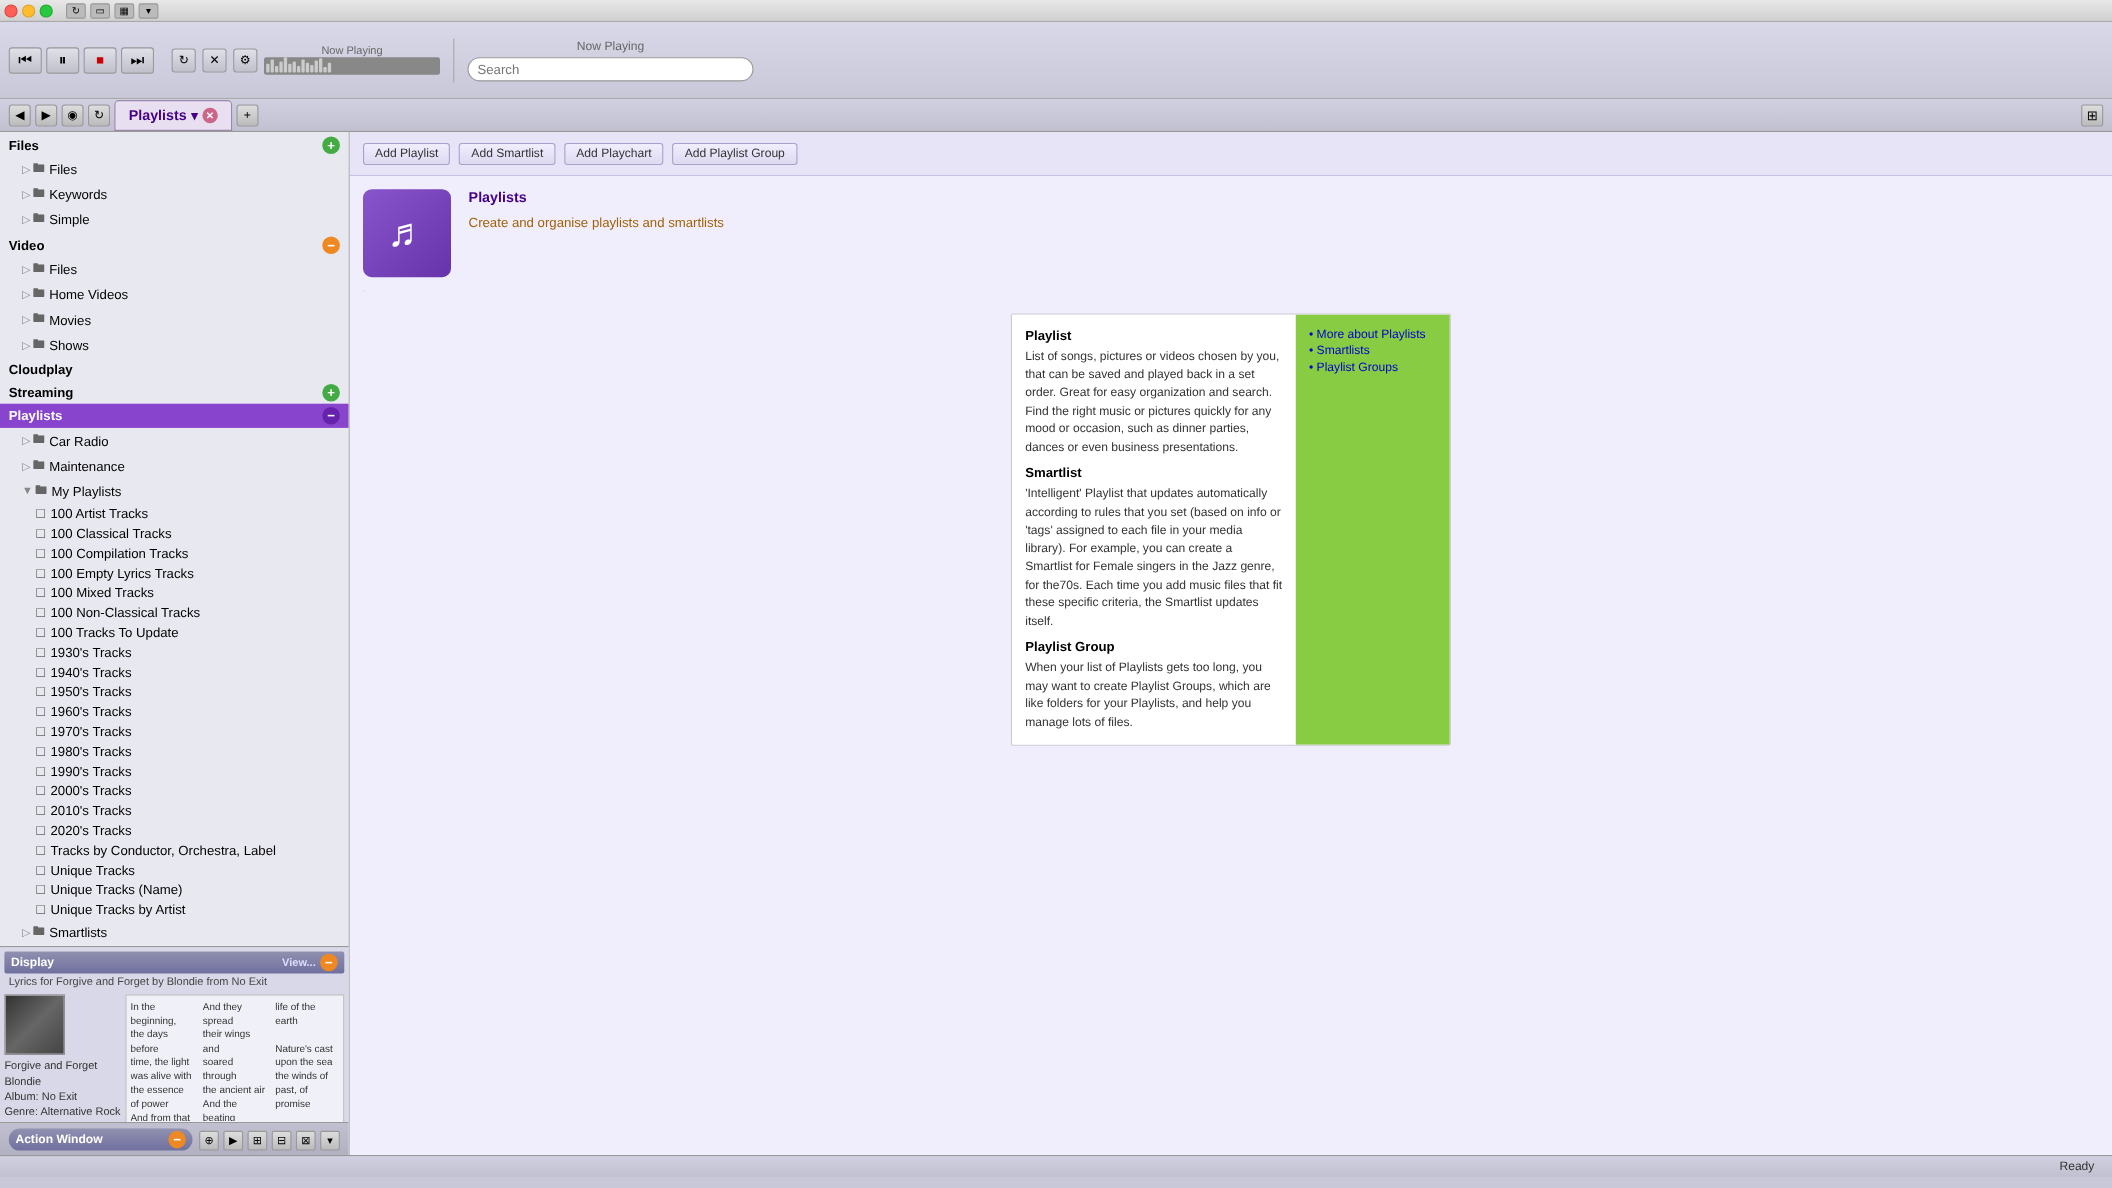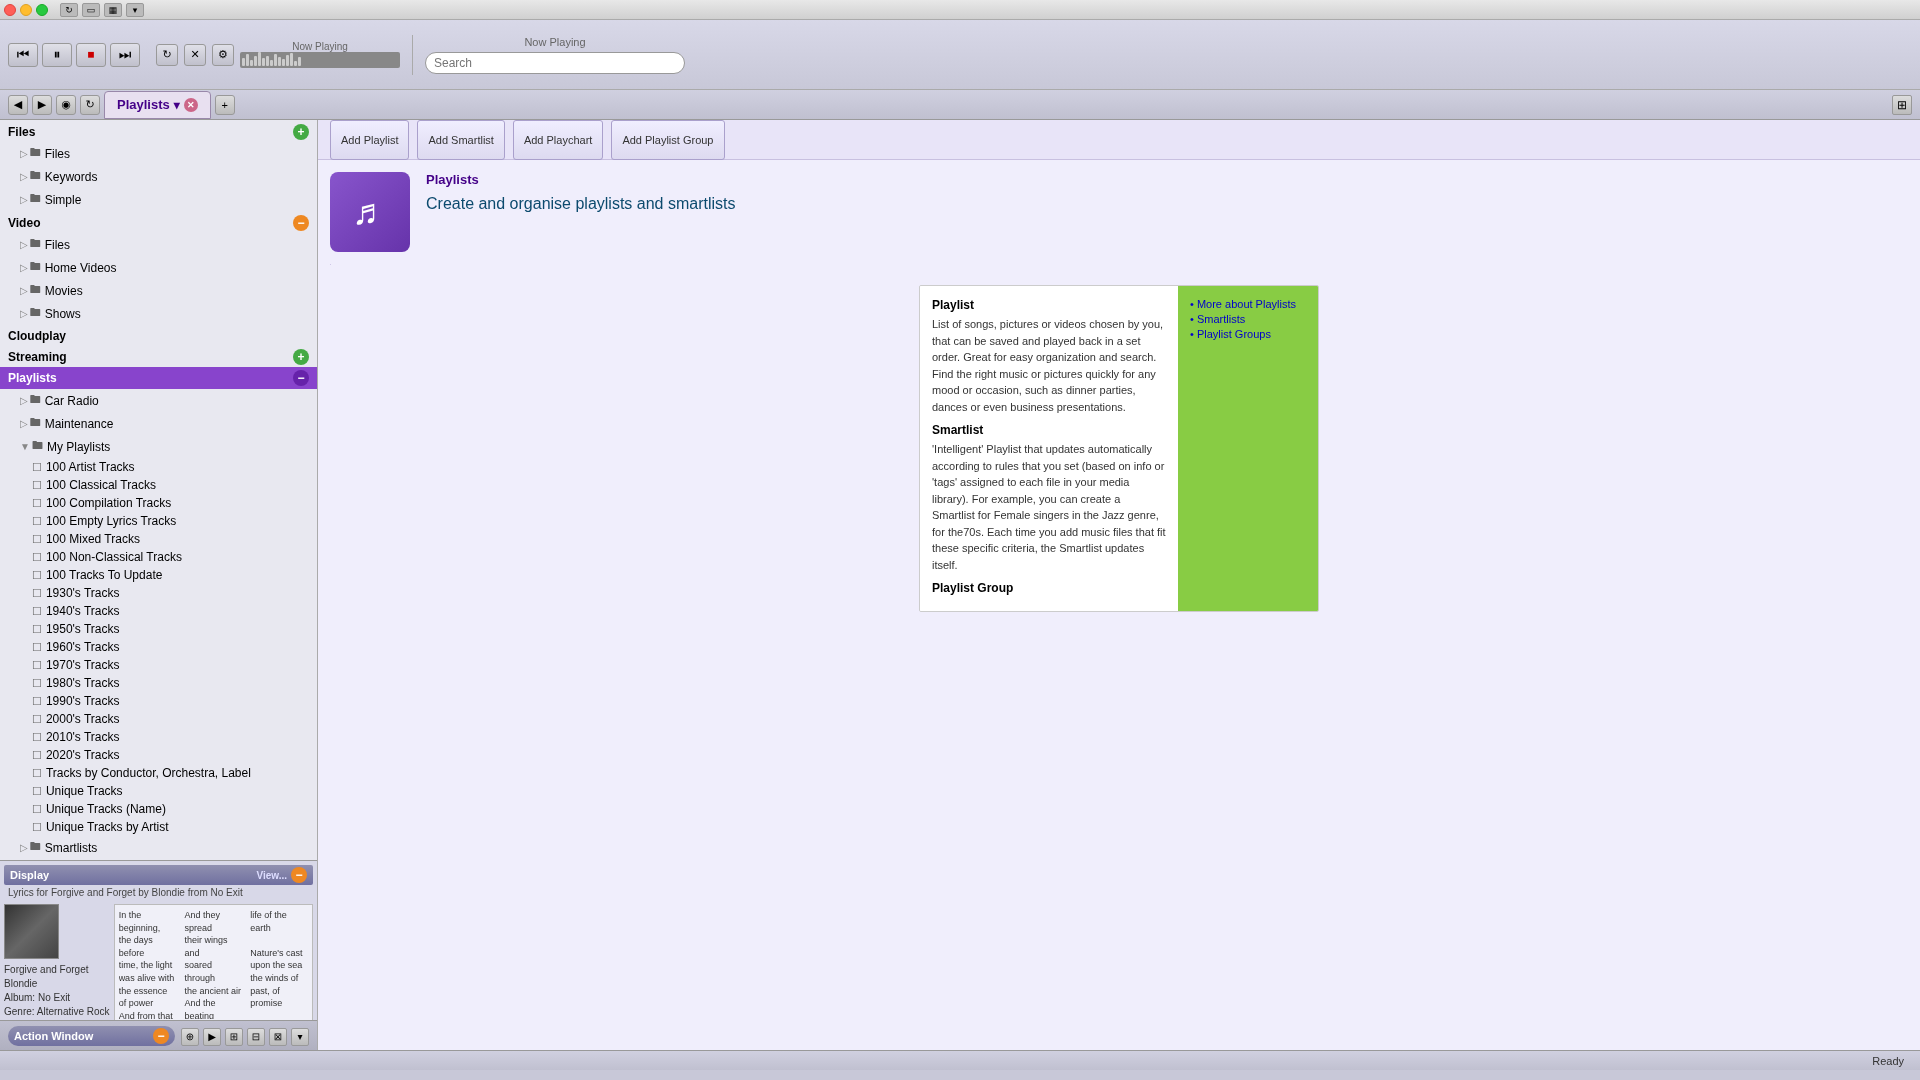--- a/index.html
+++ b/index.html
@@ -285,21 +285,21 @@
     }
 
     
     #playlists-toolbar {
       height: 40px;
       background: #e8e4f8;
       border-bottom: 1px solid #c8c0e0;
       display: flex; align-items: center; padding: 0 12px; gap: 8px;
     }
     .toolbar-btn {
-      height: 40px; padding: 0 10px;
+      height: 20px; padding: 0 10px;
       background: linear-gradient(to bottom, #f0eeff, #dddaf0);
       border: 1px solid #aaa0cc;
       border-radius: 3px;
       cursor: pointer;
       font-size: 11px;
       color: #333;
     }
 
     
     #playlists-header {
@@ -310,21 +310,21 @@
       width: 80px; height: 80px;
       background: linear-gradient(135deg, #8855cc, #6633aa);
       border-radius: 8px;
       display: flex; align-items: center; justify-content: center;
       flex-shrink: 0;
     }
     .playlist-icon-symbol {
       font-size: 36px; color: white;
     }
     .playlists-description {
-      font-size: 16px; color: #0c4a6e; padding-top: 4px;
+      font-size: 12px; color: #a16207; padding-top: 4px;
     }
 
     
     #info-box {
       margin: 0 auto;
       width: 400px;
       border: 1px solid #ccc;
       border-radius: 2px;
       overflow: hidden;
       display: flex;
@@ -719,20 +719,21 @@
     <div style="display:flex;justify-content:center;margin-top:20px;">
       <div id="info-box">
         <div class="info-left">
           <div class="info-section-title">Playlist</div>
           <div class="info-text">List of songs, pictures or videos chosen by you, that can be saved and played back in a set order. Great for easy organization and search. Find the right music or pictures quickly for any mood or occasion, such as dinner parties, dances or even business presentations.</div>
 
           <div class="info-section-title">Smartlist</div>
           <div class="info-text">'Intelligent' Playlist that updates automatically according to rules that you set (based on info or 'tags' assigned to each file in your media library). For example, you can create a Smartlist for Female singers in the Jazz genre, for the70s. Each time you add music files that fit these specific criteria, the Smartlist updates itself.</div>
 
           <div class="info-section-title">Playlist Group</div>
+          <div class="info-text">When your list of Playlists gets too long, you may want to create Playlist Groups, which are like folders for your Playlists, and help you manage lots of files.</div>
         </div>
         <div class="info-right">
           <div class="info-link">More about Playlists</div>
           <div class="info-link">Smartlists</div>
           <div class="info-link">Playlist Groups</div>
         </div>
       </div>
     </div>
 
   </div>

